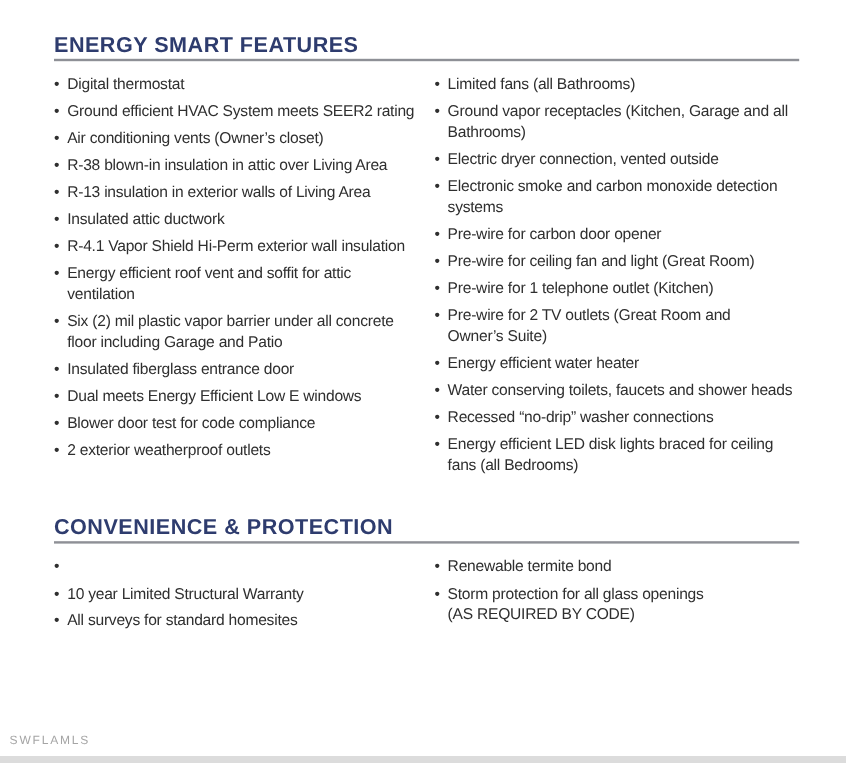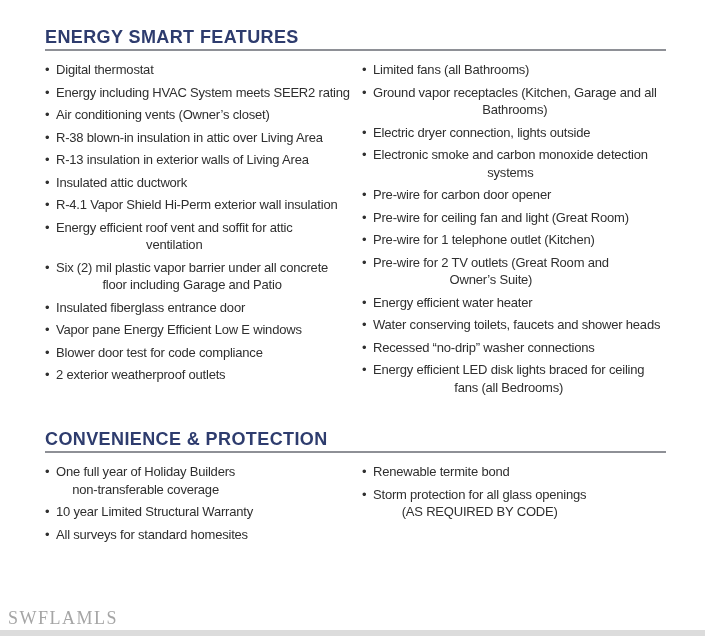--- a/index.html
+++ b/index.html
@@ -59,31 +59,29 @@
     font-size: 13px;
     line-height: 17.5px;
     letter-spacing: -0.2px;
   }
   .bullet {
     flex: none;
     width: 11px;
   }
   .item-text {
     white-space: pre;
-    text-align: center;
   }
   .watermark {
     position: absolute;
     left: 8px;
     top: 608px;
-    font-size: 18px;
+    font-size: 10px;
     line-height: 20px;
     letter-spacing: 1.5px;
     color: var(--watermark-color);
-    font-family: Liberation Serif, serif;
   }
   .bottom-bar {
     position: absolute;
     left: 0;
     right: 0;
     bottom: 0;
     height: 6px;
     background: var(--bottom-bar-color);
   }
 </style>
@@ -96,21 +94,21 @@
     <h2 class="section-title">ENERGY SMART FEATURES</h2>
     <div class="rule"></div>
     <div class="cols">
       <div class="col col-left">
           <div class="item">
             <span class="bullet">•</span>
             <span class="item-text">Digital thermostat</span>
           </div>
           <div class="item">
             <span class="bullet">•</span>
-            <span class="item-text">Energy including HVAC System meets SEER2 rating</span>
+            <span class="item-text">Ground efficient HVAC System meets SEER2 rating</span>
           </div>
           <div class="item">
             <span class="bullet">•</span>
             <span class="item-text">Air conditioning vents (Owner’s closet)</span>
           </div>
           <div class="item">
             <span class="bullet">•</span>
             <span class="item-text">R-38 blown-in insulation in attic over Living Area</span>
           </div>
           <div class="item">
@@ -134,21 +132,21 @@
             <span class="bullet">•</span>
             <span class="item-text">Six (2) mil plastic vapor barrier under all concrete
 floor including Garage and Patio</span>
           </div>
           <div class="item">
             <span class="bullet">•</span>
             <span class="item-text">Insulated fiberglass entrance door</span>
           </div>
           <div class="item">
             <span class="bullet">•</span>
-            <span class="item-text">Vapor pane Energy Efficient Low E windows</span>
+            <span class="item-text">Dual meets Energy Efficient Low E windows</span>
           </div>
           <div class="item">
             <span class="bullet">•</span>
             <span class="item-text">Blower door test for code compliance</span>
           </div>
           <div class="item">
             <span class="bullet">•</span>
             <span class="item-text">2 exterior weatherproof outlets</span>
           </div>
         </div>
@@ -157,21 +155,21 @@
             <span class="bullet">•</span>
             <span class="item-text">Limited fans (all Bathrooms)</span>
           </div>
           <div class="item">
             <span class="bullet">•</span>
             <span class="item-text">Ground vapor receptacles (Kitchen, Garage and all
 Bathrooms)</span>
           </div>
           <div class="item">
             <span class="bullet">•</span>
-            <span class="item-text">Electric dryer connection, lights outside</span>
+            <span class="item-text">Electric dryer connection, vented outside</span>
           </div>
           <div class="item">
             <span class="bullet">•</span>
             <span class="item-text">Electronic smoke and carbon monoxide detection
 systems</span>
           </div>
           <div class="item">
             <span class="bullet">•</span>
             <span class="item-text">Pre-wire for carbon door opener</span>
           </div>
@@ -209,22 +207,20 @@
     </div>
   </section>
 
   <section class="section" style="top: 430px;">
     <h2 class="section-title">CONVENIENCE &amp; PROTECTION</h2>
     <div class="rule"></div>
     <div class="cols">
       <div class="col col-left">
           <div class="item">
             <span class="bullet">•</span>
-            <span class="item-text">One full year of Holiday Builders
-non-transferable coverage</span>
           </div>
           <div class="item">
             <span class="bullet">•</span>
             <span class="item-text">10 year Limited Structural Warranty</span>
           </div>
           <div class="item">
             <span class="bullet">•</span>
             <span class="item-text">All surveys for standard homesites</span>
           </div>
         </div>

